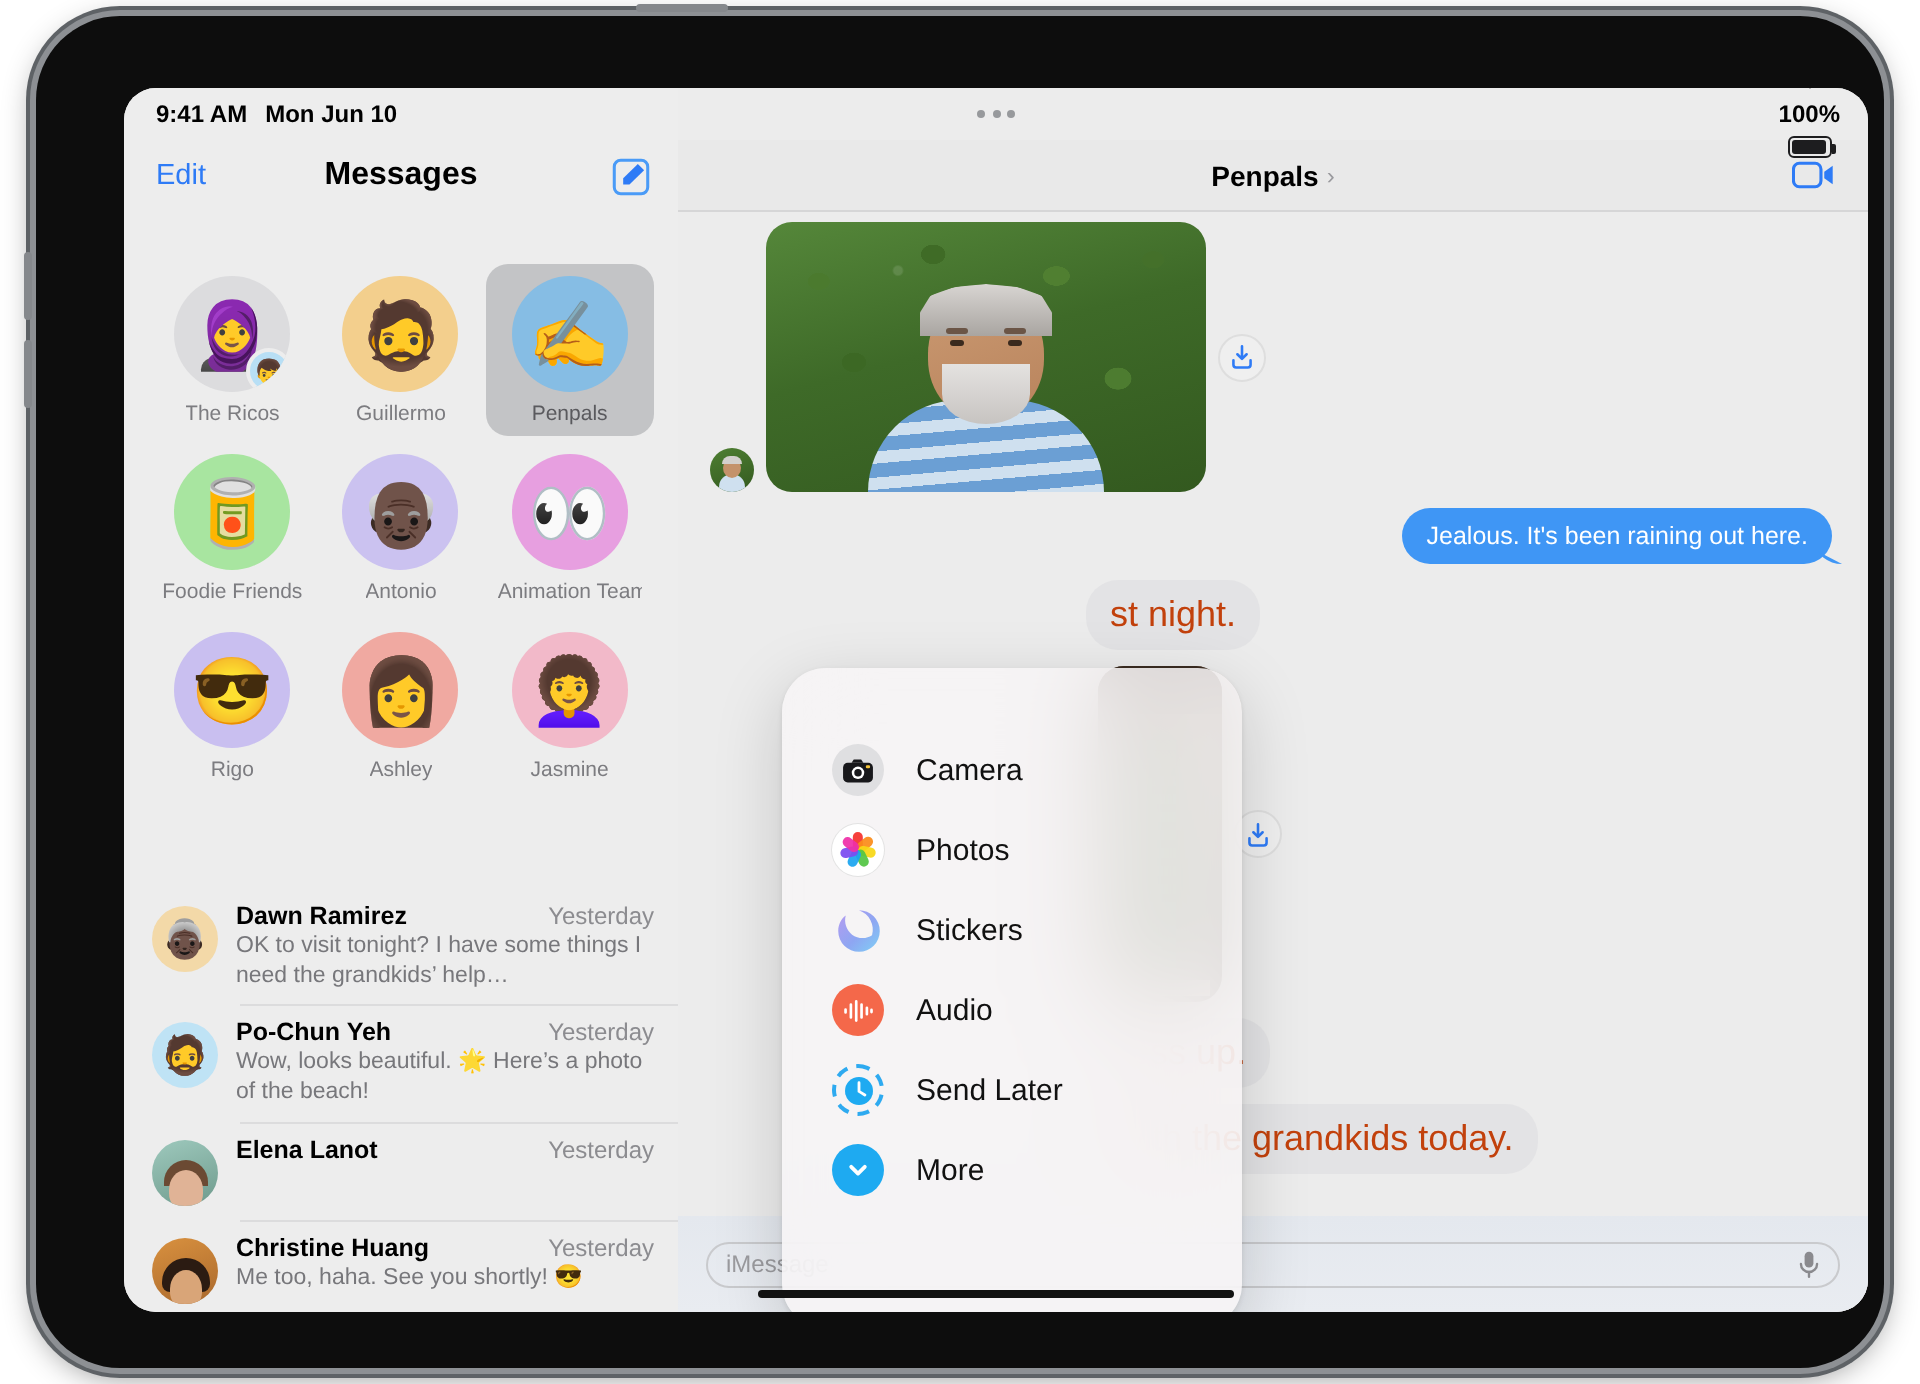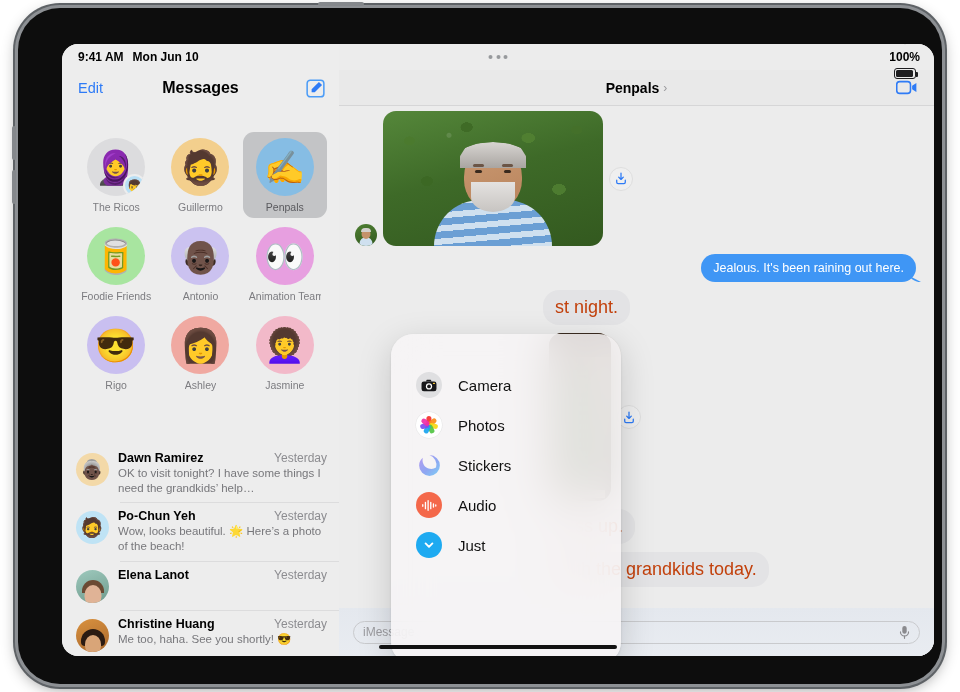--- a/index.html
+++ b/index.html
@@ -523,24 +523,33 @@
           <div class="attach-icon ic-audio">
             <svg width="16" height="13" viewBox="0 0 18 14">
               <g stroke="#fff" stroke-width="1.5" stroke-linecap="round">
                 <path d="M2 6.2v1.6M5 3.4v7.2M8 1.6v10.8M11 3.4v7.2M14 5.2v3.6M16.6 6.4v1.2"></path>
               </g>
             </svg>
           </div>
           <span class="attach-label">Audio</span>
         </div>
         <div class="attach-item">
+          <div class="attach-icon ic-sendlater">
+            <svg width="17" height="17" viewBox="0 0 18 18">
+              <circle cx="9" cy="9" r="7.4" fill="#1eaaf1"></circle>
+              <path d="M9 4.6V9.2l3.1 1.9" stroke="#fff" stroke-width="1.5" fill="none" stroke-linecap="round" stroke-linejoin="round"></path>
+            </svg>
+          </div>
+          <span class="attach-label">Send Later</span>
+        </div>
+        <div class="attach-item">
           <div class="attach-icon ic-more">
             <svg width="14" height="14" viewBox="0 0 14 14">
               <path d="M3.6 5.4 7 8.8l3.4-3.4" stroke="#fff" stroke-width="1.9" fill="none" stroke-linecap="round" stroke-linejoin="round"></path>
             </svg>
           </div>
-          <span class="attach-label">Just</span>
+          <span class="attach-label">More</span>
         </div>
       </div>
 
     <div id="home-indicator"></div>
   </div>
 </div>
 
 </body></html>

